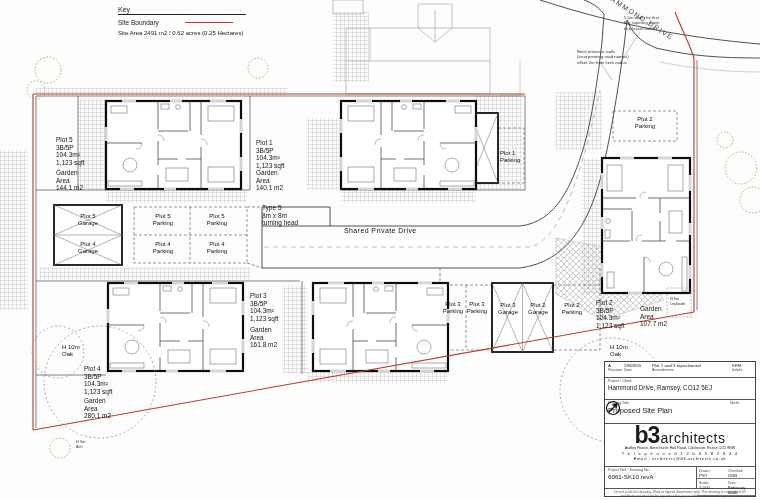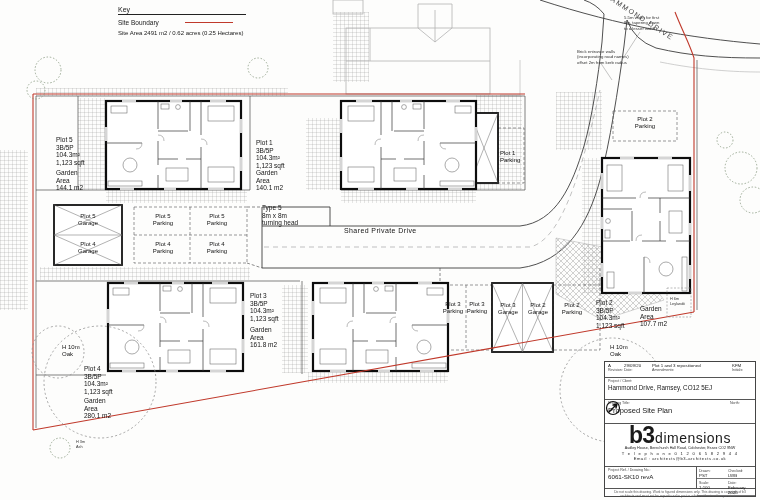--- a/index.html
+++ b/index.html
@@ -312,21 +312,21 @@
         <div class="lab">North:</div>
         <svg width="16" height="16">
           <circle cx="8" cy="8" r="6.5" fill="none" stroke="#111" stroke-width="1.2"></circle>
           <path d="M4 12 L12 4 M12 4 L7.5 5.2 M12 4 L10.8 8.5" stroke="#111" stroke-width="1.4" fill="none"></path>
         </svg>
       </div>
     </div>
     <div class="row" style="height:43px;text-align:center;">
       <div>
         <span class="b3">b3</span>
-        <span class="b3s">dimensions</span>
+        <span class="b3s">architects</span>
       </div>
       <div class="addr">Audley House, Berechurch Hall Road, Colchester, Essex CO2 9NW</div>
       <div class="tel">T e l e p h o n e   0 1 2 0 6   5 8 2 9 4 4</div>
       <div class="eml">Email : architects@b3-architects.co.uk</div>
     </div>
     <div class="row flex" style="height:22px;padding:0;">
       <div style="flex:1;padding:1px 3px;">
         <div class="lab">Project Ref. / Drawing No.:</div>
         <div class="ref-val">6061-SK10 revA</div>
       </div>

